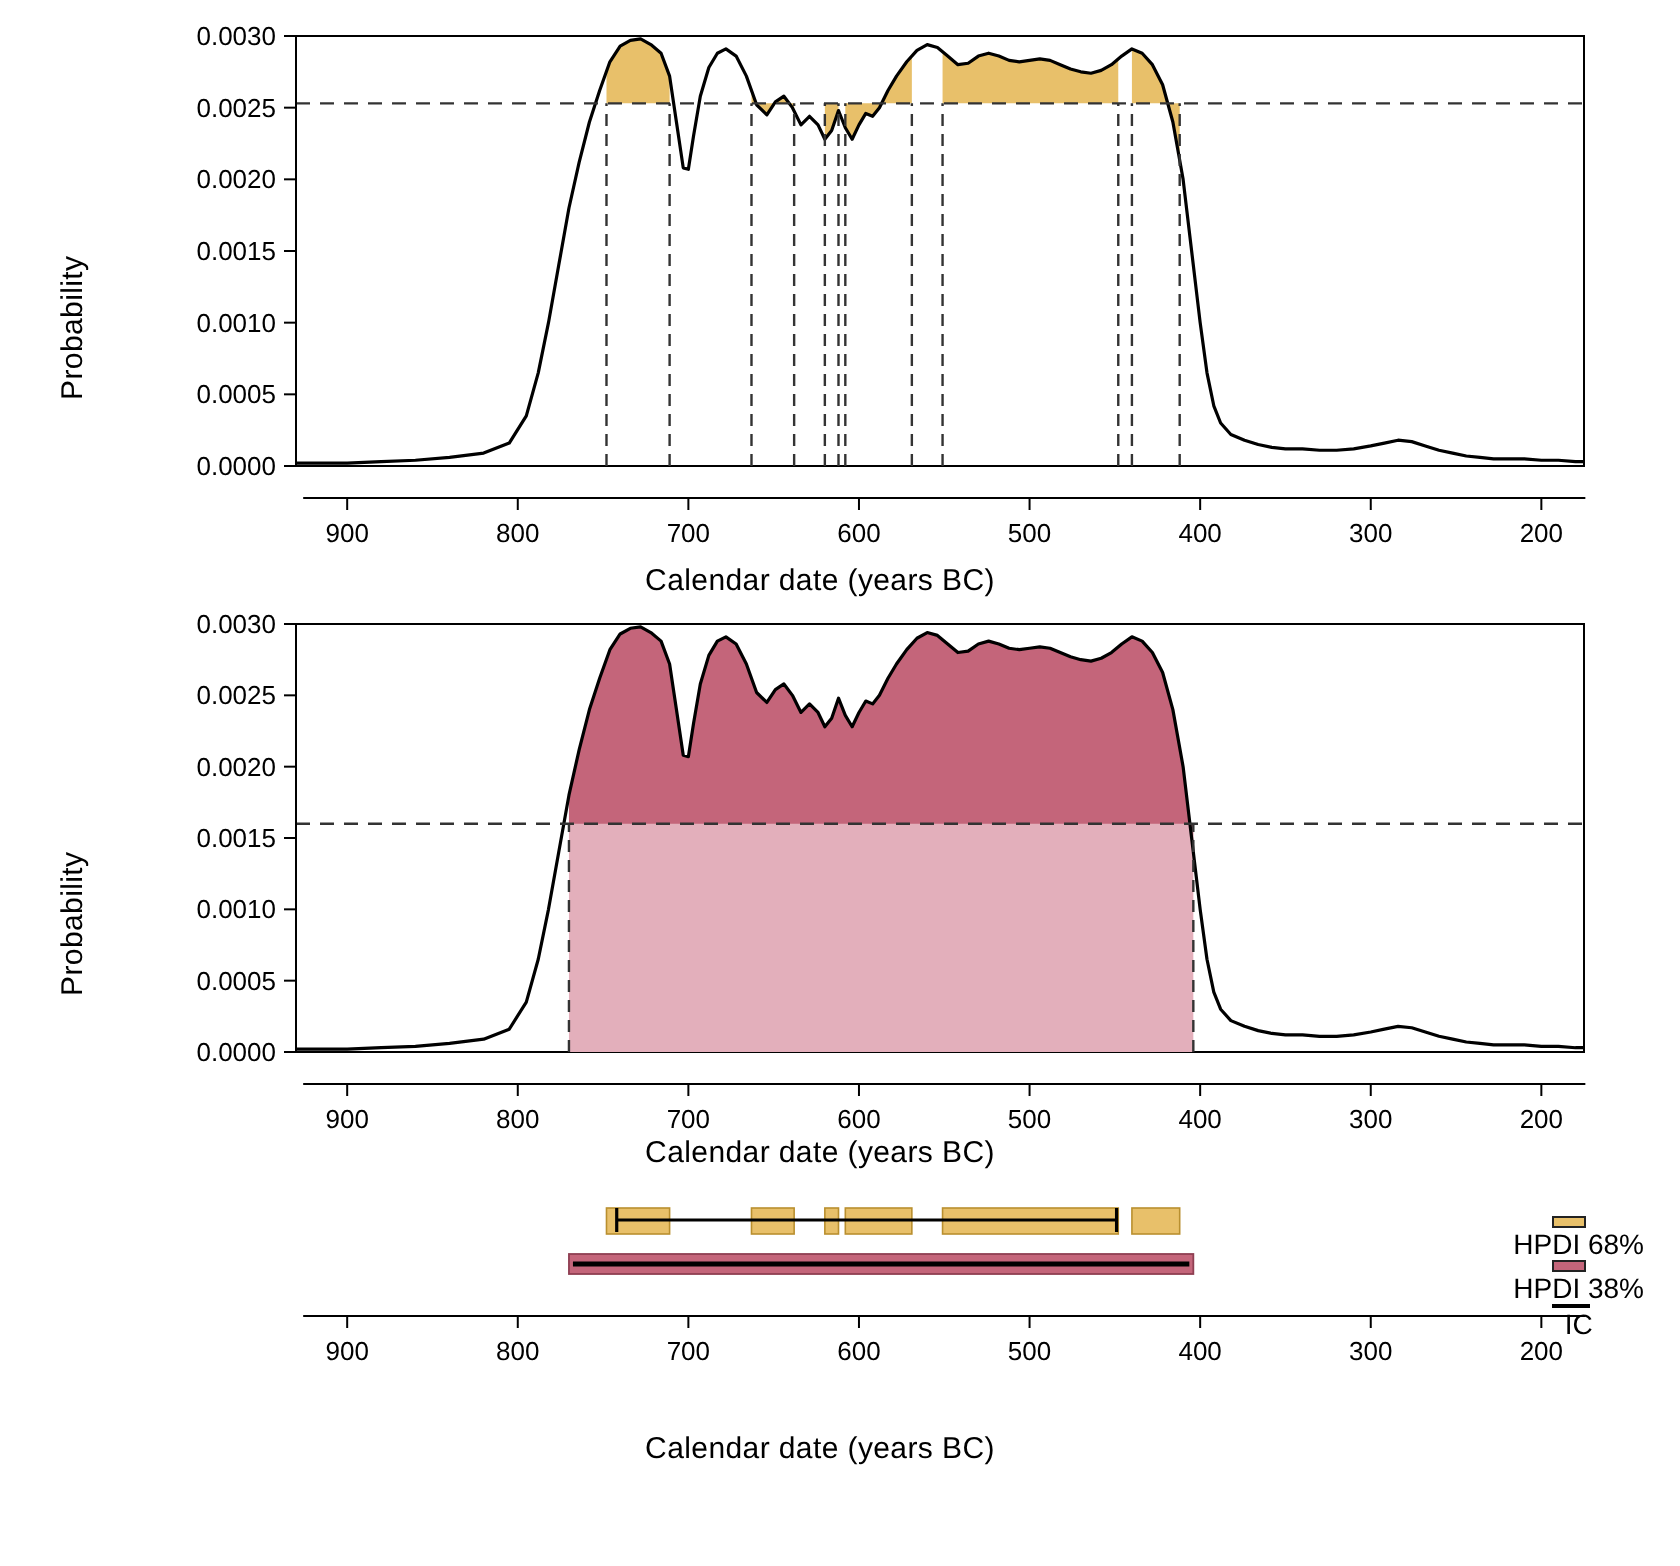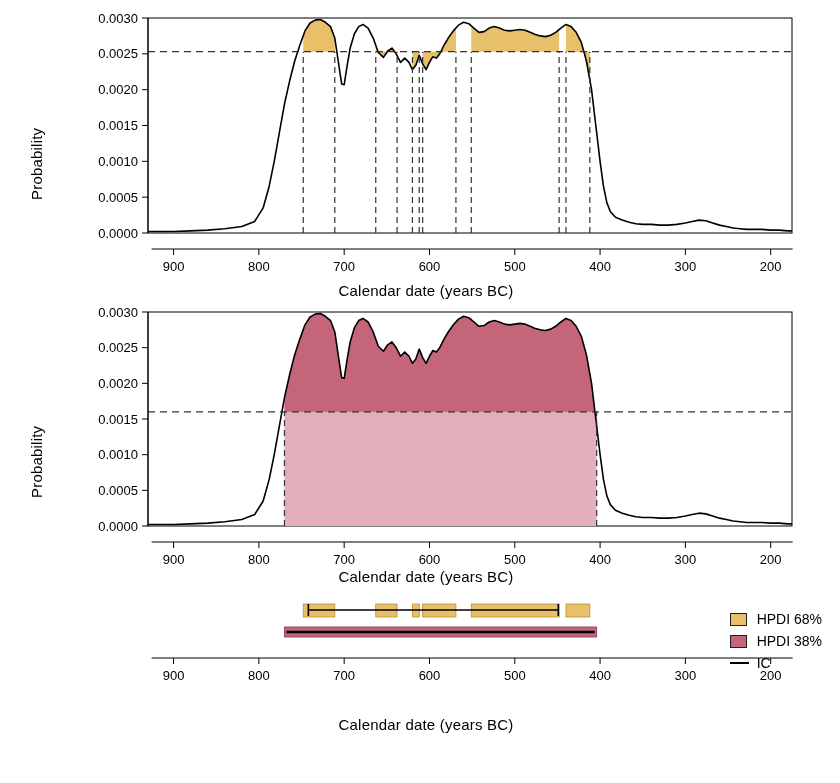--- a/index.html
+++ b/index.html
@@ -35,35 +35,36 @@
     transform: rotate(-90deg);
     transform-origin: left top;
     white-space: nowrap;
     letter-spacing: 0.2px;
   }
   .xlabel {
     position: absolute;
     font-size: 15px;
     text-align: center;
     width: 820px;
-    left: 16px;
+    left: 0;
     letter-spacing: 0.2px;
   }
 
   
   .legend {
     position: absolute;
     right: 18px;
     top: 608px;
     font-size: 14px;
   }
   .legend-row {
     display: flex;
     align-items: center;
     height: 22px;
+    flex-direction: column;
   }
   .legend-swatch {
     width: 17px;
     height: 13px;
     border: 1px solid #222;
     margin-right: 10px;
     box-sizing: border-box;
   }
   .legend-line {
     width: 19px;

